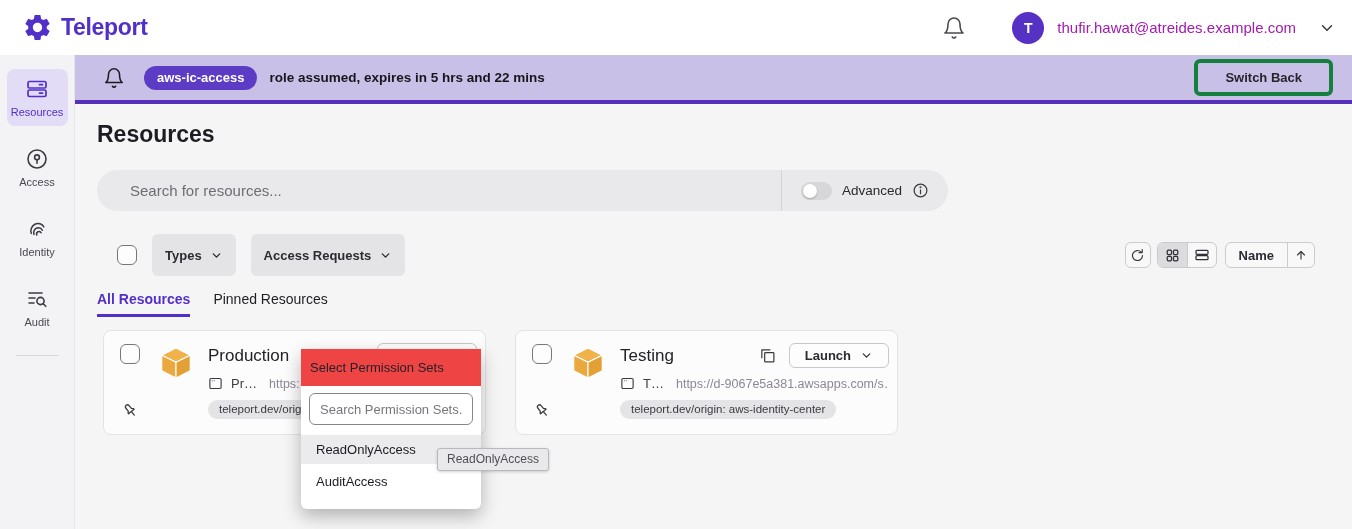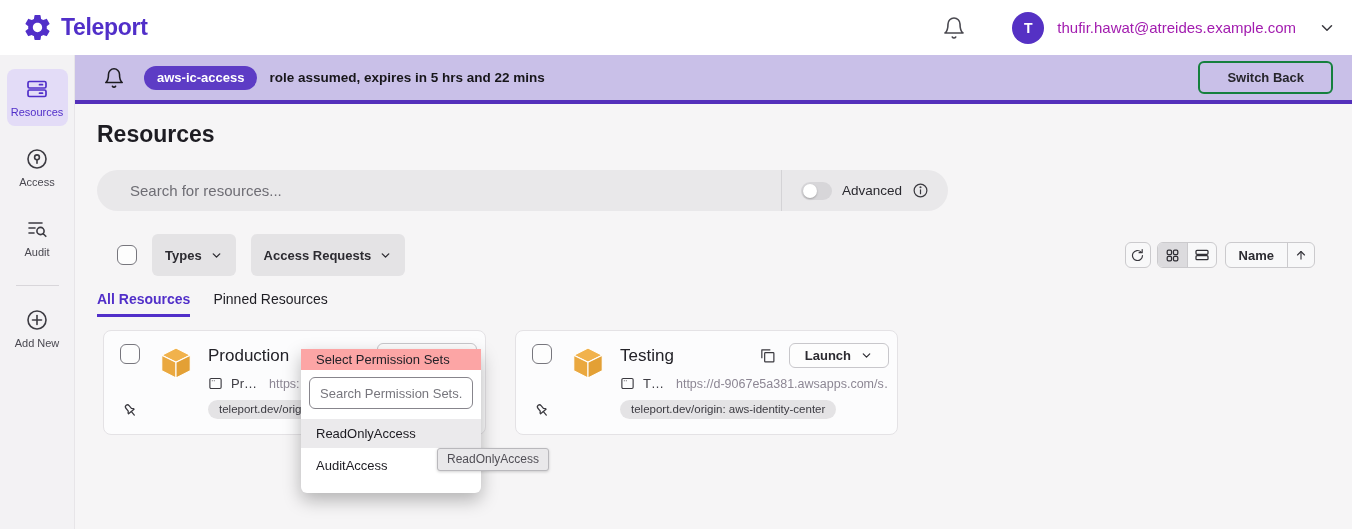--- a/index.html
+++ b/index.html
@@ -15,21 +15,21 @@
   .bell-btn { width: 24px; height: 24px; color: #4a4950; }
   .avatar { width: 32px; height: 32px; border-radius: 50%; background: #5531c4; color: #fff; font-size: 14px; font-weight: bold; display: flex; align-items: center; justify-content: center; margin-left: 46px; }
   .user-email { font-size: 15px; color: #a21caf; margin-left: 13px; }
   .user-chevron { width: 18px; height: 18px; color: #3a393f; margin-left: 22px; }
 
   
   .banner { position: absolute; top: 55px; left: 75px; right: 0; height: 49px; background: #c9c0e8; border-bottom: 4px solid #5430bb; display: flex; align-items: center; padding: 0 19px 0 28px; z-index: 4; }
   .banner-bell { width: 22px; height: 22px; color: #1c1b20; }
   .banner-badge { margin-left: 19px; background: #5d3cc5; color: #fff; font-size: 13px; font-weight: bold; padding: 4px 13px 5px; border-radius: 12px; }
   .banner-msg { margin-left: 12px; font-size: 13.5px; font-weight: bold; color: #17161a; }
-  .switch-back { margin-left: auto; border: 2px solid #15803d; border-radius: 6px; background: transparent; padding: 7px 27px; font-size: 13px; font-weight: bold; color: #26252b; font-family: inherit; cursor: pointer; }
+  .switch-back { margin-left: auto; border: 4px solid #15803d; border-radius: 6px; background: transparent; padding: 7px 27px; font-size: 13px; font-weight: bold; color: #26252b; font-family: inherit; cursor: pointer; }
 
   
   .sidebar { position: absolute; top: 55px; left: 0; bottom: 0; width: 75px; background: #f3f2f4; border-right: 1px solid #e7e5e8; display: flex; flex-direction: column; align-items: center; padding-top: 14px; z-index: 5; }
   .side-item { width: 61px; height: 57px; border-radius: 8px; display: flex; flex-direction: column; align-items: center; justify-content: center; gap: 5px; color: #3c3b42; margin-bottom: 13px; cursor: pointer; }
   .side-item .s-icon { width: 24px; height: 24px; }
   .side-item .s-label { font-size: 11px; color: #4a4951; }
   .side-item.active { background: #e3dcf7; color: #512fc9; }
   .side-item.active .s-label { color: #512fc9; }
   .side-divider { width: 43px; height: 1px; background: #d8d6da; margin: 6px 0 14px; }
 
@@ -79,21 +79,21 @@
   .launch-btn { margin-left: 13px; height: 25px; border: 1px solid #c8c7cb; border-radius: 6px; background: #fdfdfd; padding: 0 15px; display: flex; align-items: center; gap: 9px; font-size: 13px; font-weight: bold; color: #2c2b31; font-family: inherit; cursor: pointer; }
   .card-row2 { display: flex; align-items: center; gap: 8px; margin-top: 7px; font-size: 13px; color: #3f3e45; }
   .win-icon { width: 15px; height: 15px; color: #3a393f; flex: none; }
   .card-shortname { white-space: nowrap; }
   .card-url { color: #8d8794; font-size: 12.5px; white-space: nowrap; overflow: hidden; margin-left: 4px; }
   .card-row3 { margin-top: 8px; }
   .origin-badge { display: inline-block; background: #e4e3e5; border-radius: 11px; padding: 3px 11px 4px; font-size: 11.5px; color: #3b3a41; white-space: nowrap; }
 
   
   .perm-dropdown { position: absolute; left: 301px; top: 349px; width: 180px; z-index: 30; border-radius: 2px 2px 6px 6px; box-shadow: 0 7px 18px rgba(0,0,0,.28); background: #fff; }
-  .perm-header { height: 21px; background: #fca5a5; display: flex; align-items: center; padding-left: 15px; font-size: 13px; color: #232229; }
+  .perm-header { height: 37px; background: #ef4444; display: flex; align-items: center; padding-left: 9px; font-size: 13px; color: #232229; }
   .perm-body { padding: 7px 0 13px; }
   .perm-search { display: block; width: 164px; height: 32px; margin: 0 8px; border: 1px solid #87858c; border-radius: 6px; padding: 0 10px; font-size: 13px; color: #333; font-family: inherit; outline: none; background: #fff; }
   .perm-search::placeholder { color: #77767d; }
   .perm-options { margin-top: 10px; }
   .perm-option { height: 29px; display: flex; align-items: center; padding-left: 15px; font-size: 13px; color: #1c1b21; cursor: pointer; }
   .perm-option.highlight { background: #ebeaec; margin-bottom: 3px; }
 
   .perm-tooltip { position: absolute; left: 437px; top: 448px; z-index: 40; background: #e9e8ea; border: 1px solid #b9b8bc; border-radius: 3px; padding: 3px 9px 4px; font-size: 12px; color: #514f56; box-shadow: 0 1px 3px rgba(0,0,0,.18); }
 
   svg { display: block; }
@@ -158,41 +158,41 @@
         <svg viewBox="0 0 24 24" fill="none" stroke="currentColor" stroke-width="1.6" stroke-linecap="round">
             <circle cx="12" cy="12" r="9"></circle>
             <circle cx="12" cy="10.3" r="2.4"></circle>
             <path d="M12 12.8v3.4"></path>
           </svg>
       </span>
       <span class="s-label">Access</span>
     </div>
     <div class="side-item">
       <span class="s-icon">
+        <svg viewBox="0 0 24 24" fill="none" stroke="currentColor" stroke-width="1.5" stroke-linecap="round">
+            <path d="M6.3 16.5c-1.3-3.2.3-7.8 3.6-9.3s7.3-.4 8.9 2.7"></path>
+            <path d="M9 17.5c-.9-2.2.1-5.2 2.3-6.2s5-.3 6 1.9"></path>
+            <path d="M11.8 18c-.4-1.1 0-2.7 1.2-3.2s2.6-.2 3.1 1"></path>
+          </svg>
+      </span>
+      <span class="s-label">Identity</span>
+    </div>
+    <div class="side-item">
+      <span class="s-icon">
         <svg viewBox="0 0 24 24" fill="none" stroke="currentColor" stroke-width="1.6" stroke-linecap="round">
             <line x1="4" y1="6" x2="17" y2="6"></line>
             <line x1="4" y1="11" x2="10" y2="11"></line>
             <line x1="4" y1="16" x2="9" y2="16"></line>
             <circle cx="15.5" cy="14" r="3.6"></circle>
             <line x1="18.2" y1="16.7" x2="20.8" y2="19.3"></line>
           </svg>
       </span>
       <span class="s-label">Audit</span>
     </div>
     <div class="side-divider"></div>
-    <div class="side-item">
-      <span class="s-icon">
-        <svg viewBox="0 0 24 24" fill="none" stroke="currentColor" stroke-width="1.6" stroke-linecap="round">
-            <circle cx="12" cy="12" r="9"></circle>
-            <line x1="12" y1="7.5" x2="12" y2="16.5"></line>
-            <line x1="7.5" y1="12" x2="16.5" y2="12"></line>
-          </svg>
-      </span>
-      <span class="s-label">Add New</span>
-    </div>
   </nav>
 
   <main class="content">
 
     <div class="page-head">
       <h1 class="page-title">Resources</h1>
     </div>
 
     <div class="search-row">
       <div class="search-pill">

